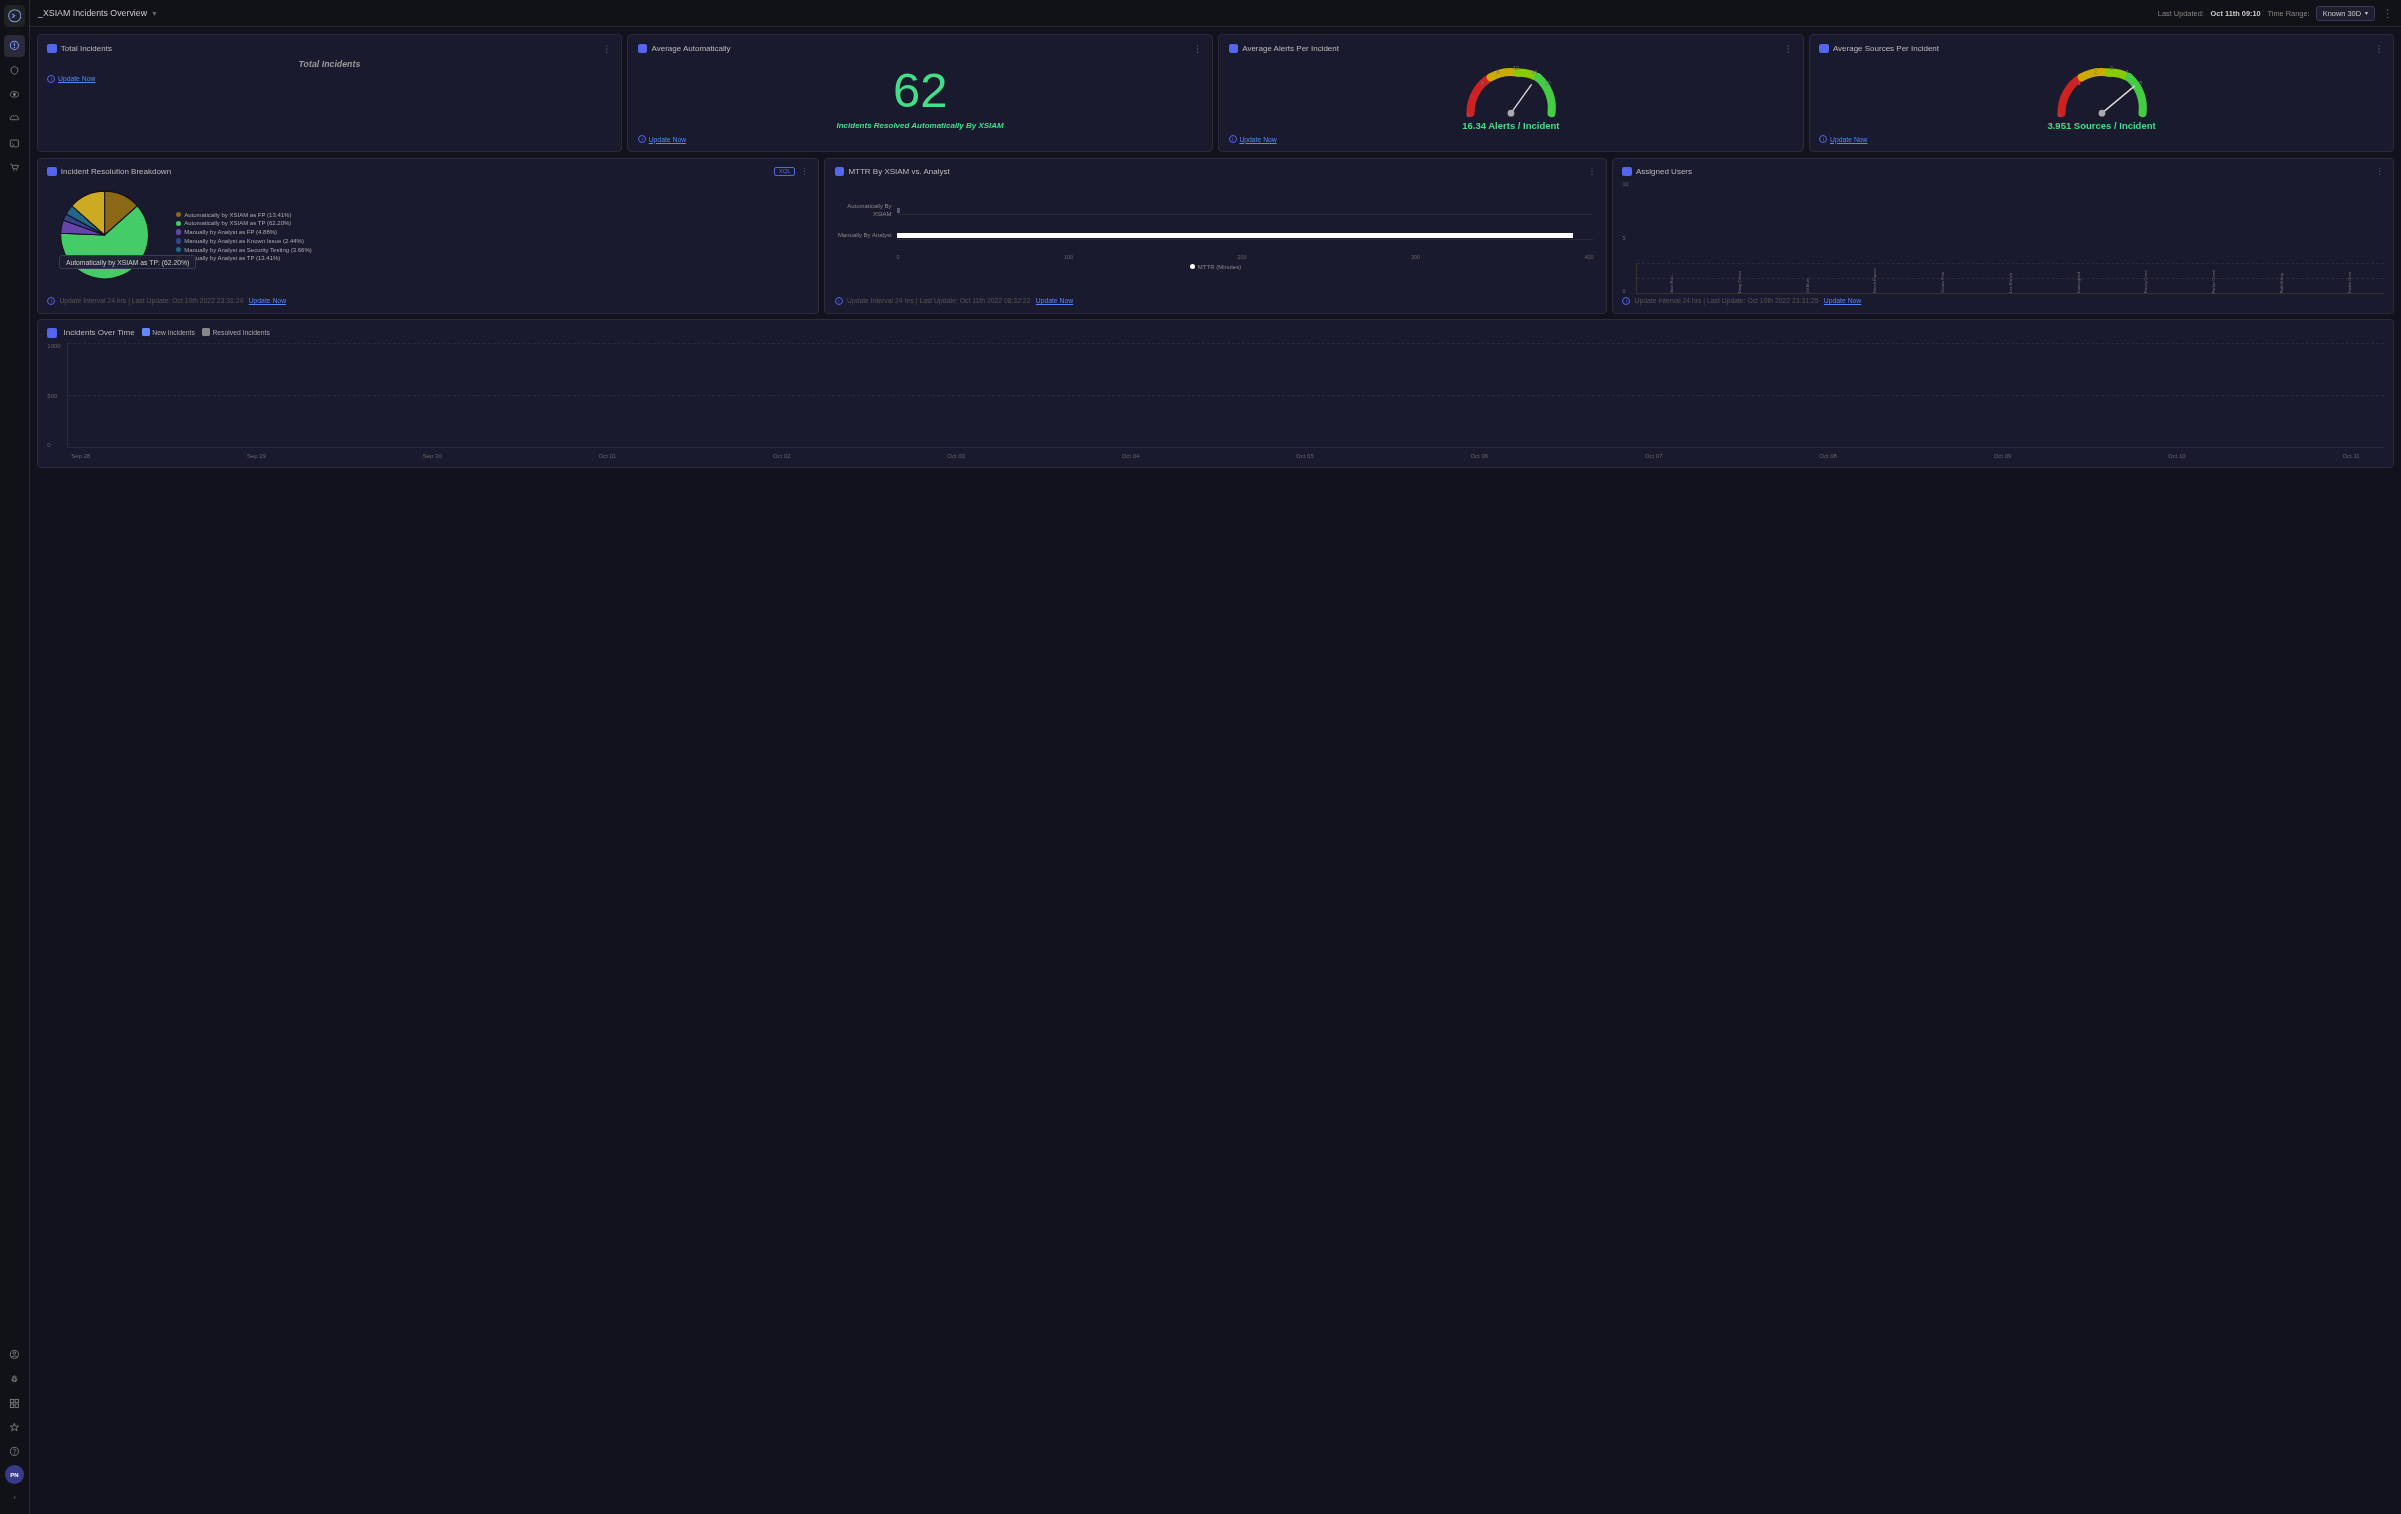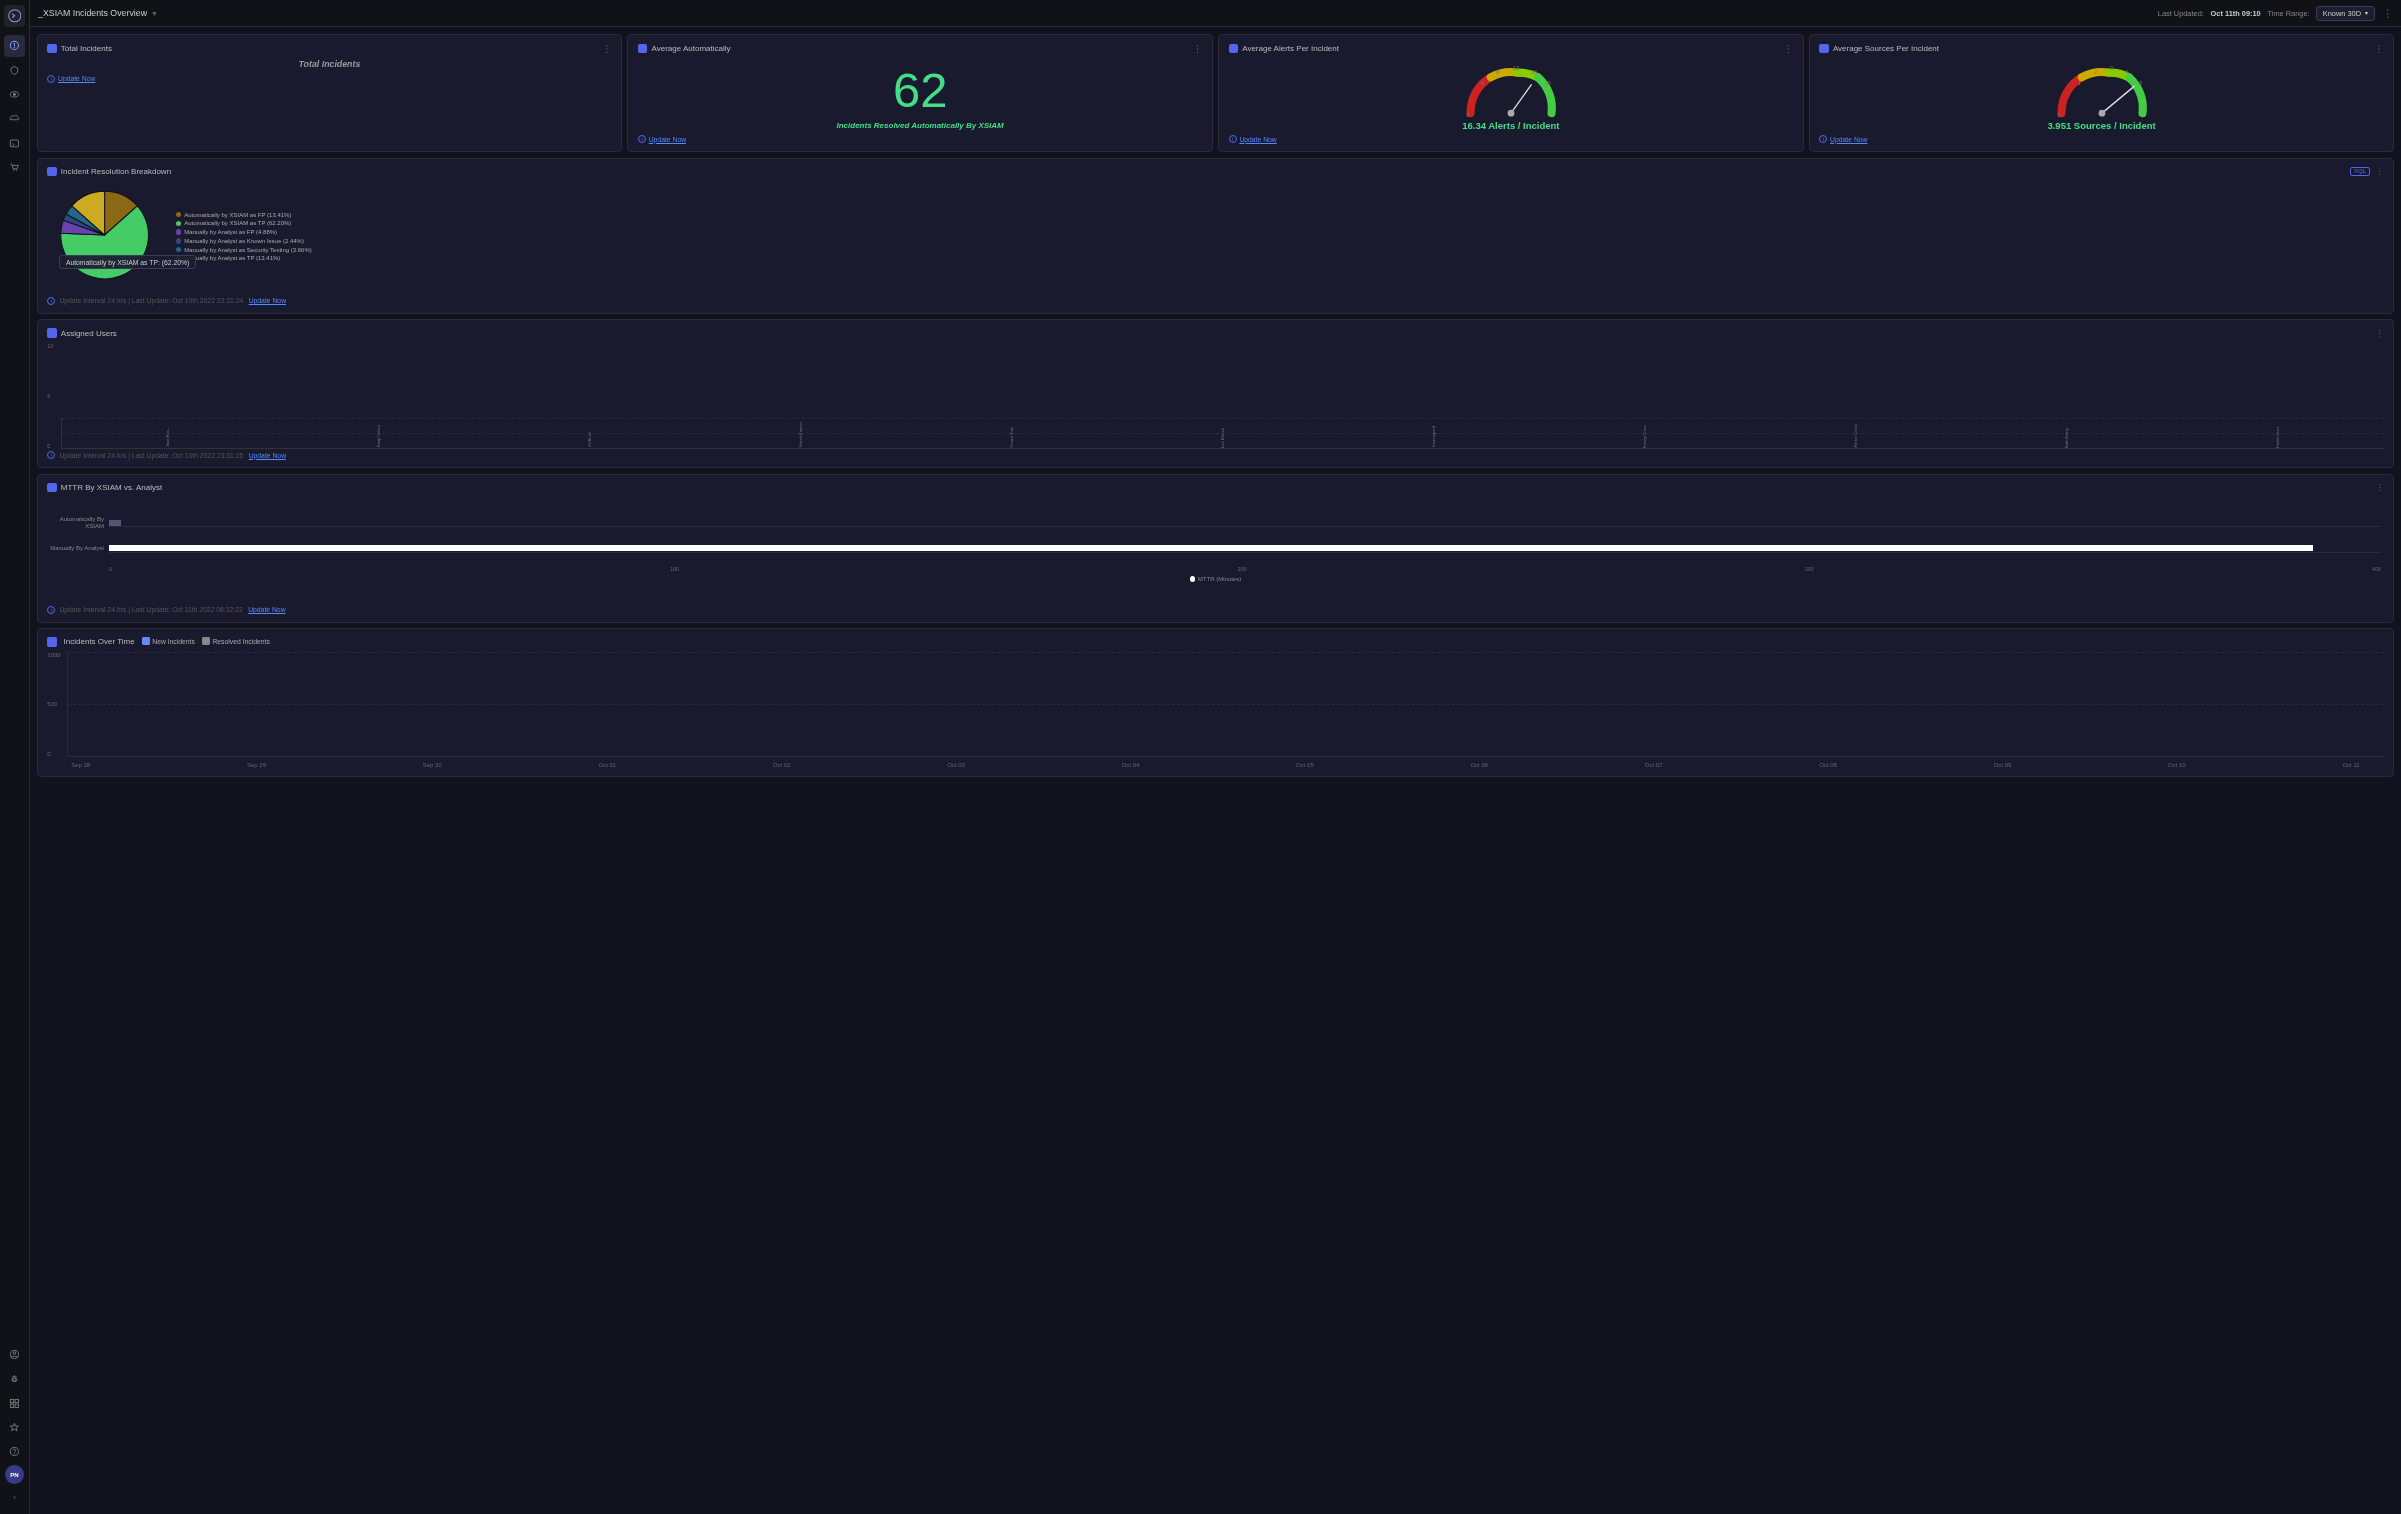--- a/index.html
+++ b/index.html
@@ -218,21 +218,21 @@
       flex: 1;
       display: flex;
       align-items: center;
       justify-content: center;
       position: relative;
     }
 
     
     .middle-row {
       display: grid;
-      grid-template-columns: 1fr;
+      grid-template-columns: 1fr 1fr 1fr;
       gap: 5.4px;
     }
     .chart-card {
       background: #1a1a2e;
       border: 0.7px solid #2a2a3a;
       border-radius: 4px;
       padding: 8px 9.5px;
       display: flex;
       flex-direction: column;
       min-height: 149px;
@@ -700,20 +700,60 @@
           <span class="info-icon">i</span>
           <span style="margin-left:1.4px;">Update Interval 24 hrs | Last Update: Oct 10th 2022 23:31:24</span>
           <span class="update-now-link" style="margin-left:2.7px;">Update Now</span>
         </div>
       </div>
 
       <div class="chart-card">
         <div class="chart-card-header">
           <div class="chart-card-title">
             <span class="card-title-icon"></span>
+            <span>MTTR By XSIAM vs. Analyst</span>
+          </div>
+          <span class="dots-menu" style="color:#666; cursor:pointer;"></span>
+        </div>
+        <div class="mttr-chart">
+          <div class="mttr-row">
+            <div class="mttr-label">Automatically By<br>XSIAM</div>
+            <div class="mttr-bar-container">
+              <div class="mttr-bar" style="width:0.5%; background:#555577;"></div>
+            </div>
+          </div>
+          <div class="mttr-row">
+            <div class="mttr-label">Manually By Analyst</div>
+            <div class="mttr-bar-container">
+              <div class="mttr-bar" style="width:97%; background:#ffffff;"></div>
+            </div>
+          </div>
+          <div class="mttr-axis">
+            <span>0</span>
+            <span>100</span>
+            <span>200</span>
+            <span>300</span>
+            <span>400</span>
+          </div>
+          <div class="mttr-legend">
+            <div class="mttr-legend-dot"></div>
+            <span>MTTR (Minutes)</span>
+          </div>
+        </div>
+        <div class="card-footer">
+          <span class="info-icon">i</span>
+          <span style="margin-left:1.4px;">Update Interval 24 hrs | Last Update: Oct 11th 2022 08:32:22</span>
+          <span class="update-now-link" style="margin-left:2.7px;">Update Now</span>
+        </div>
+      </div>
+
+      <div class="chart-card">
+        <div class="chart-card-header">
+          <div class="chart-card-title">
+            <span class="card-title-icon"></span>
             <span>Assigned Users</span>
           </div>
           <span class="dots-menu" style="color:#666; cursor:pointer;"></span>
         </div>
         <div class="bar-chart-container">
           <div style="display:flex; flex:1; align-items:flex-end; gap:0; position:relative;">
             <div style="display:flex; flex-direction:column; justify-content:space-between; font-size:5.4px; color:#666; padding-right:2.7px; height:100%; min-width:13.5px;">
               <span>10</span>
               <span>5</span>
               <span>0</span>
@@ -767,60 +807,20 @@
                     <div style="width: 100%; background: rgb(102, 119, 238); border-radius: 1.4px 1.4px 0px 0px; height: 50%;"></div>
                     <div style="font-size: 4px; color: rgb(119, 119, 119); writing-mode: vertical-rl; transform: rotate(180deg); margin-top: 2px; white-space: nowrap;">Hadar Oren</div>
                   </div>
                 </div>
             </div>
           </div>
         </div>
         <div class="card-footer" style="margin-top:2.7px;">
           <span class="info-icon">i</span>
           <span style="margin-left:1.4px;">Update Interval 24 hrs | Last Update: Oct 10th 2022 23:31:25</span>
-          <span class="update-now-link" style="margin-left:2.7px;">Update Now</span>
-        </div>
-      </div>
-
-      <div class="chart-card">
-        <div class="chart-card-header">
-          <div class="chart-card-title">
-            <span class="card-title-icon"></span>
-            <span>MTTR By XSIAM vs. Analyst</span>
-          </div>
-          <span class="dots-menu" style="color:#666; cursor:pointer;"></span>
-        </div>
-        <div class="mttr-chart">
-          <div class="mttr-row">
-            <div class="mttr-label">Automatically By<br>XSIAM</div>
-            <div class="mttr-bar-container">
-              <div class="mttr-bar" style="width:0.5%; background:#555577;"></div>
-            </div>
-          </div>
-          <div class="mttr-row">
-            <div class="mttr-label">Manually By Analyst</div>
-            <div class="mttr-bar-container">
-              <div class="mttr-bar" style="width:97%; background:#ffffff;"></div>
-            </div>
-          </div>
-          <div class="mttr-axis">
-            <span>0</span>
-            <span>100</span>
-            <span>200</span>
-            <span>300</span>
-            <span>400</span>
-          </div>
-          <div class="mttr-legend">
-            <div class="mttr-legend-dot"></div>
-            <span>MTTR (Minutes)</span>
-          </div>
-        </div>
-        <div class="card-footer">
-          <span class="info-icon">i</span>
-          <span style="margin-left:1.4px;">Update Interval 24 hrs | Last Update: Oct 11th 2022 08:32:22</span>
           <span class="update-now-link" style="margin-left:2.7px;">Update Now</span>
         </div>
       </div>
     </div>
 
     <div class="incidents-time-card">
       <div class="incidents-header">
         <span class="card-title-icon"></span>
         <span style="color:#bbb; font-size:8px;">Incidents Over Time</span>
         <div class="legend-pill">

